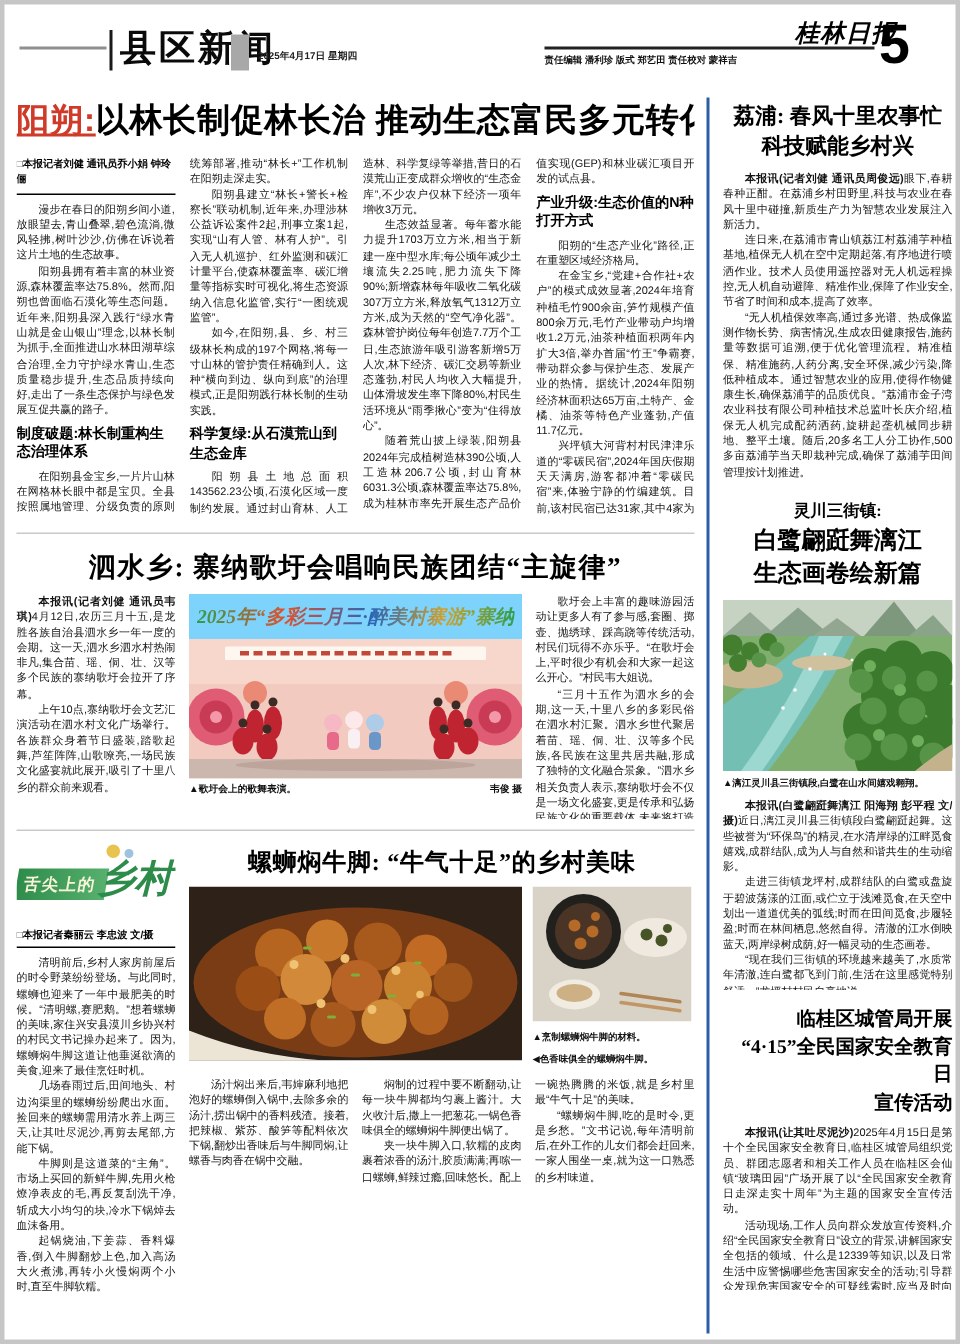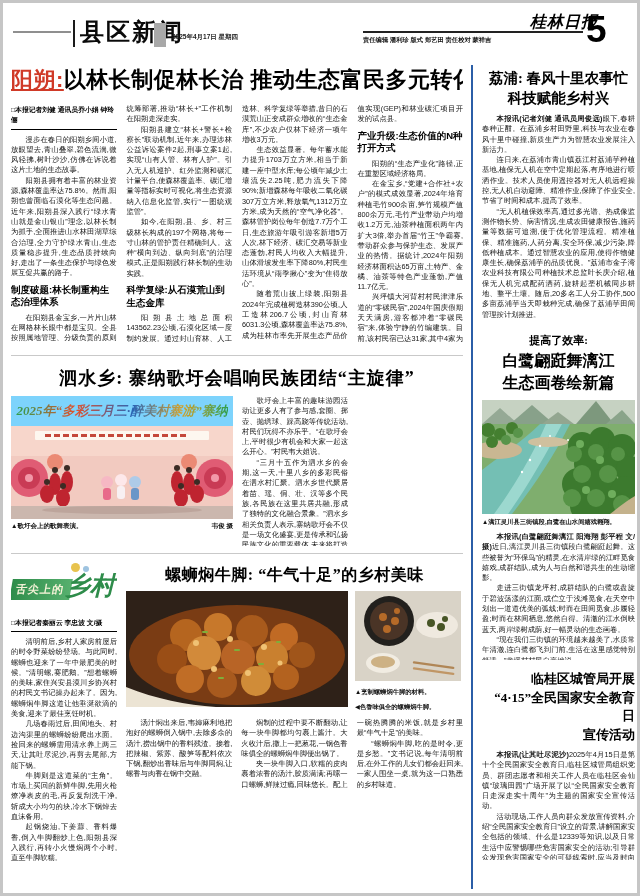--- a/index.html
+++ b/index.html
@@ -133,20 +133,24 @@
         <p class="body-p">在金宝乡,“党建+合作社+农户”的模式成效显著,2024年培育种植毛竹900余亩,笋竹规模产值800余万元,毛竹产业带动户均增收1.2万元,油茶种植面积两年内扩大3倍,举办首届“竹王”争霸赛,带动群众参与保护生态、发展产业的热情。据统计,2024年阳朔经济林面积达65万亩,土特产、金橘、油茶等特色产业蓬勃,产值11.7亿元。</p>
         <p class="body-p">兴坪镇大河背村村民津津乐道的“零碳民宿”,2024年国庆假期天天满房,游客都冲着“零碳民宿”来,体验宁静的竹编建筑。目前,该村民宿已达31家,其中4家为2024年新建,均有特色装修。村党支部书记介绍,“每家民宿年均收入超20万元,比过去打工收入高出10倍”。</p>
       </div>
   </div>
 
   <div class="rule-h" style="top:352px;"></div>
 
   <div class="sishui">
     <div class="sec-headline serif-head">泗水乡: 寨纳歌圩会唱响民族团结“主旋律”</div>
     <div class="sishui-row">
+      <div class="col-small">
+          <p class="body-p"><b>本报讯(记者刘健 通讯员韦琪)</b>4月12日,农历三月十五,是龙胜各族自治县泗水乡一年一度的会期。这一天,泗水乡泗水村热闹非凡,集合苗、瑶、侗、壮、汉等多个民族的寨纳歌圩会拉开了序幕。</p>
+          <p class="body-p">上午10点,寨纳歌圩会文艺汇演活动在泗水村文化广场举行。各族群众身着节日盛装,踏歌起舞,芦笙阵阵,山歌嘹亮,一场民族文化盛宴就此展开,吸引了十里八乡的群众前来观看。</p>
+        </div>
       <div class="sishui-center">
         <div class="banner-art">
           <span class="banner-text">2025年“多彩三月三·醉美村寨游”寨纳</span>
         </div>
         <svg class="stage-photo" viewBox="0 0 222 93" preserveAspectRatio="none">
           <rect width="222" height="93" fill="#f2cac0"></rect>
           <rect width="222" height="30" fill="#f7d6cb"></rect>
           <rect x="24" y="5" width="174" height="9" rx="1" fill="#fdf7ef"></rect>
           <g fill="#c4483a">
             <rect x="34" y="8" width="6" height="3"></rect>
@@ -226,21 +230,21 @@
           <span class="logo-dot1"></span>
           <span class="logo-dot2"></span>
           <span class="logo-band">舌尖上的</span>
           <span class="logo-script">乡村</span>
         </div>
         <div class="byline-box">□本报记者秦丽云 李忠波 文/摄</div>
         <div class="col-text">
             <p class="body-p">清明前后,乡村人家房前屋后的时令野菜纷纷登场。与此同时,螺蛳也迎来了一年中最肥美的时候。“清明螺,赛肥鹅。”想着螺蛳的美味,家住兴安县漠川乡协兴村的村民文书记操办起来了。因为,螺蛳焖牛脚这道让他垂涎欲滴的美食,迎来了最佳烹饪时机。</p>
             <p class="body-p">几场春雨过后,田间地头、村边沟渠里的螺蛳纷纷爬出水面。捡回来的螺蛳需用清水养上两三天,让其吐尽泥沙,再剪去尾部,方能下锅。</p>
             <p class="body-p">牛脚则是这道菜的“主角”。市场上买回的新鲜牛脚,先用火枪燎净表皮的毛,再反复刮洗干净,斩成大小均匀的块,冷水下锅焯去血沫备用。</p>
-            <p class="body-p">起锅烧油,下姜蒜、香料爆香,倒入牛脚翻炒上色,阳朔县深入践行,再转小火慢焖两个小时,直至牛脚软糯。</p>
+            <p class="body-p">起锅烧油,下姜蒜、香料爆香,倒入牛脚翻炒上色,加入高汤大火煮沸,再转小火慢焖两个小时,直至牛脚软糯。</p>
           </div>
       </div>
       <div class="luosi-right">
         <div class="luosi-headline serif-head">螺蛳焖牛脚: “牛气十足”的乡村美味</div>
         <div class="photos-row">
           <svg class="food-large" viewBox="0 0 222 116" preserveAspectRatio="none">
             <rect width="222" height="116" fill="#2e2118"></rect>
             <ellipse cx="111" cy="64" rx="108" ry="50" fill="#7a3c14"></ellipse>
             <circle cx="60" cy="44" r="16" fill="#b5651f"></circle>
               <circle cx="92" cy="36" r="14" fill="#c7782b"></circle>
@@ -317,21 +321,21 @@
         <div>科技赋能乡村兴</div>
       </div>
       <div class="rail-body lipu-body">
           <p class="body-p"><b>本报讯(记者刘健 通讯员周俊远)</b>眼下,春耕春种正酣。在荔浦乡村田野里,科技与农业在春风十里中碰撞,新质生产力为智慧农业发展注入新活力。</p>
           <p class="body-p">连日来,在荔浦市青山镇荔江村荔浦芋种植基地,植保无人机在空中定期起落,有序地进行喷洒作业。技术人员使用遥控器对无人机远程操控,无人机自动避障、精准作业,保障了作业安全,节省了时间和成本,提高了效率。</p>
           <p class="body-p">“无人机植保效率高,通过多光谱、热成像监测作物长势、病害情况,生成农田健康报告,施药量等数据可追溯,便于优化管理流程。精准植保、精准施药,人药分离,安全环保,减少污染,降低种植成本。通过智慧农业的应用,使得作物健康生长,确保荔浦芋的品质优良。”荔浦市金子湾农业科技有限公司种植技术总监叶长庆介绍,植保无人机完成配药洒药,旋耕起垄机械同步耕地、整平土壤。随后,20多名工人分工协作,500多亩荔浦芋当天即栽种完成,确保了荔浦芋田间管理按计划推进。</p>
         </div>
     </div>
 
     <div>
-      <div class="kicker serif-head">提高了效率:</div>
+      <div class="kicker serif-head">灵川三街镇:</div>
       <div class="lc-headline serif-head">
         <div>白鹭翩跹舞漓江</div>
         <div>生态画卷绘新篇</div>
       </div>
       <svg class="river-photo" viewBox="0 0 153 114" preserveAspectRatio="none">
         <rect width="153" height="114" fill="#7fae6e"></rect>
         <rect width="153" height="24" fill="#c6d2c2"></rect>
         <path d="M0,24 L18,8 L36,24 Z" fill="#95a995"></path>
         <path d="M28,24 L50,5 L72,24 Z" fill="#88a18a"></path>
         <path d="M60,24 L76,12 L92,24 Z" fill="#93a690"></path>

